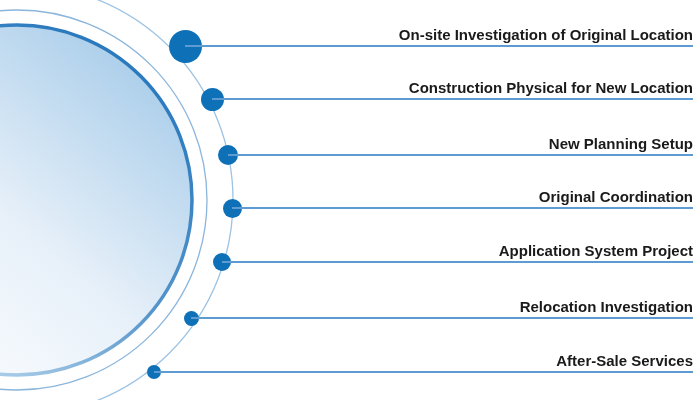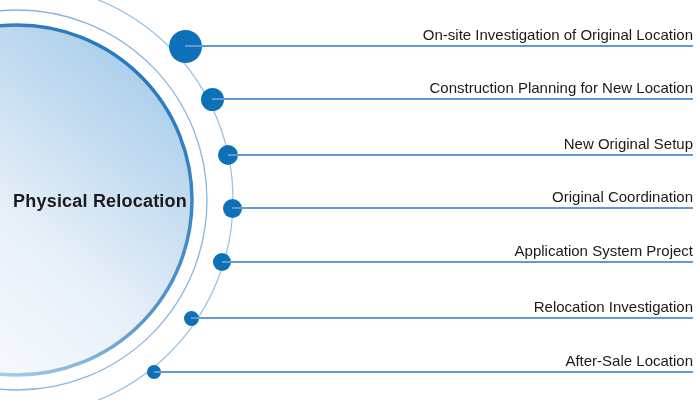--- a/index.html
+++ b/index.html
@@ -45,21 +45,21 @@
     top: 0;
     height: 2px;
     background: var(--line, #5e9bd3);
   }
   .branch .label {
     position: absolute;
     right: 0;
     bottom: 2px;
     white-space: nowrap;
     font-size: 15px;
-    font-weight: normal;
+    font-weight: bold;
     color: var(--text, #1a1a1a);
   }
   .branch .dot {
     position: absolute;
     border-radius: 50%;
     background: var(--dot, #0e71b8);
   }
   
   .b1 { left: 185px; top: 45px; }
   .b1 .dot { width: 33px; height: 33px; left: -16.5px; top: -15.5px; }
@@ -95,51 +95,50 @@
       </linearGradient>
     </defs>
 
     <circle cx="17" cy="200" r="216" fill="none" stroke="#9dc3e4" stroke-width="1.3"></circle>
 
     <circle cx="17" cy="200" r="190" fill="none" stroke="#8ab5dc" stroke-width="1.3"></circle>
 
     <circle cx="17" cy="200" r="175" fill="url(#cfill)" stroke="url(#cstroke)" stroke-width="3.5"></circle>
   </svg>
 
-  <div class="center-label">Physical Relocation</div>
 
   <div class="branch b1">
     <span class="dot"></span>
     <span class="line"></span>
     <span class="label">On-site Investigation of Original Location</span>
   </div>
   <div class="branch b2">
     <span class="dot"></span>
     <span class="line"></span>
-    <span class="label">Construction Planning for New Location</span>
+    <span class="label">Construction Physical for New Location</span>
   </div>
   <div class="branch b3">
     <span class="dot"></span>
     <span class="line"></span>
-    <span class="label">New Original Setup</span>
+    <span class="label">New Planning Setup</span>
   </div>
   <div class="branch b4">
     <span class="dot"></span>
     <span class="line"></span>
     <span class="label">Original Coordination</span>
   </div>
   <div class="branch b5">
     <span class="dot"></span>
     <span class="line"></span>
     <span class="label">Application System Project</span>
   </div>
   <div class="branch b6">
     <span class="dot"></span>
     <span class="line"></span>
     <span class="label">Relocation Investigation</span>
   </div>
   <div class="branch b7">
     <span class="dot"></span>
     <span class="line"></span>
-    <span class="label">After-Sale Location</span>
+    <span class="label">After-Sale Services</span>
   </div>
 
 </div>
 
 </body></html>

